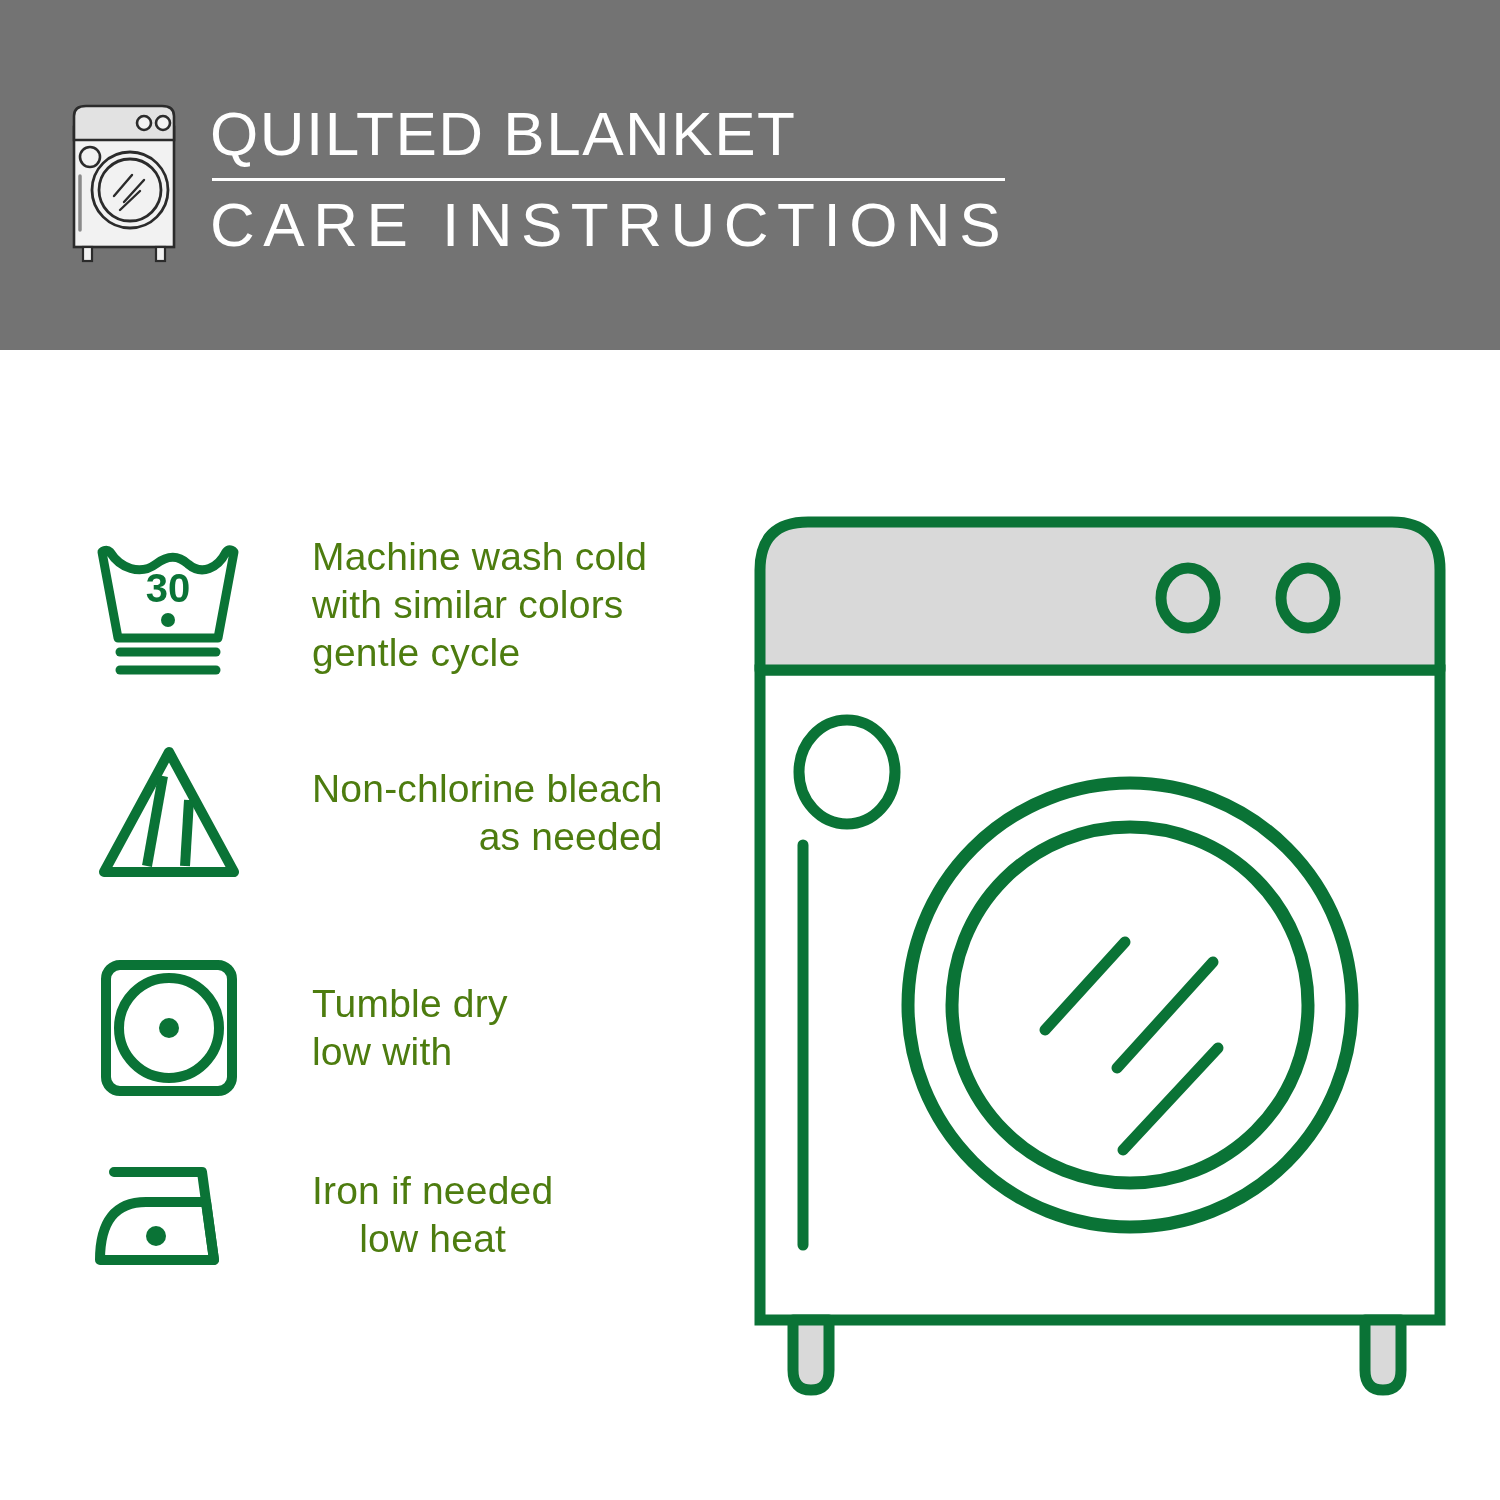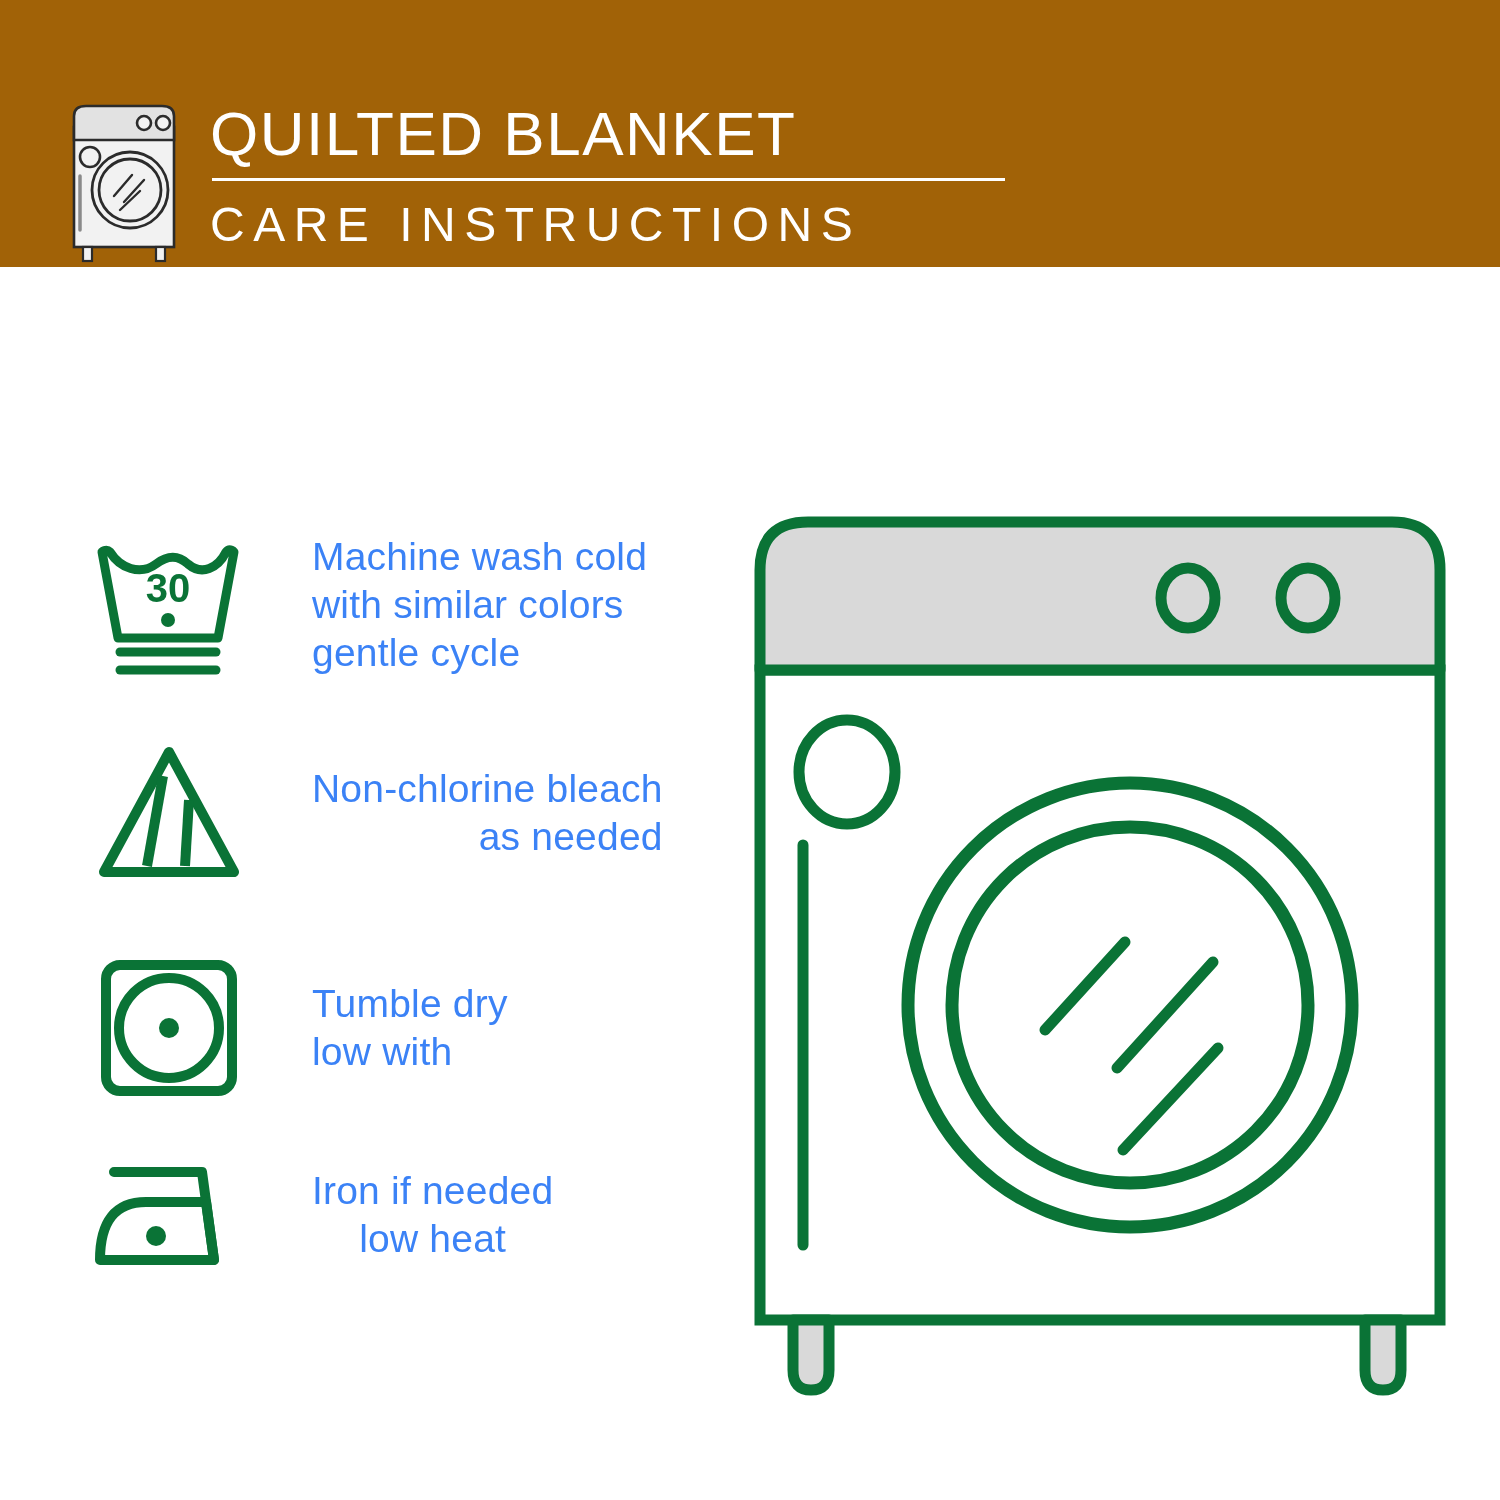--- a/index.html
+++ b/index.html
@@ -13,22 +13,22 @@
     font-family: "Liberation Sans", sans-serif;
     overflow: hidden;
     position: relative;
   }
 
   
   .header {
     position: absolute;
     left: 0; top: 0;
     width: 1500px;
-    height: 267px;
-    background: #a16207;
+    height: 350px;
+    background: #737373;
   }
   .header-inner {
     position: absolute;
     left: 58px;
     top: 92px;
     display: flex;
     align-items: flex-start;
   }
   .logo-wrap {
     width: 140px;
@@ -50,21 +50,21 @@
     white-space: nowrap;
   }
   .title-rule {
     width: 793px;
     height: 3px;
     background: #ffffff;
     margin: 8px 0 8px 2px;
   }
   .title-sub {
     color: #ffffff;
-    font-size: 48px;
+    font-size: 62px;
     line-height: 72px;
     letter-spacing: 8.5px;
     font-weight: 400;
     white-space: nowrap;
   }
 
   
   .care-list {
     position: absolute;
     left: 84px;
@@ -78,21 +78,21 @@
   }
   .care-row .sym {
     width: 170px;
     flex: none;
     display: flex;
     align-items: center;
     justify-content: flex-start;
   }
   .care-row .care-text {
     margin-left: 58px;
-    color: #3b82f6;
+    color: #4d7c0f;
     font-size: 39px;
     line-height: 48px;
     font-weight: 400;
     letter-spacing: 0.2px;
     white-space: pre-line;
   }
 
   
   .row-wash   { height: 200px; }
   .row-bleach { height: 215px; text-align: right; }

